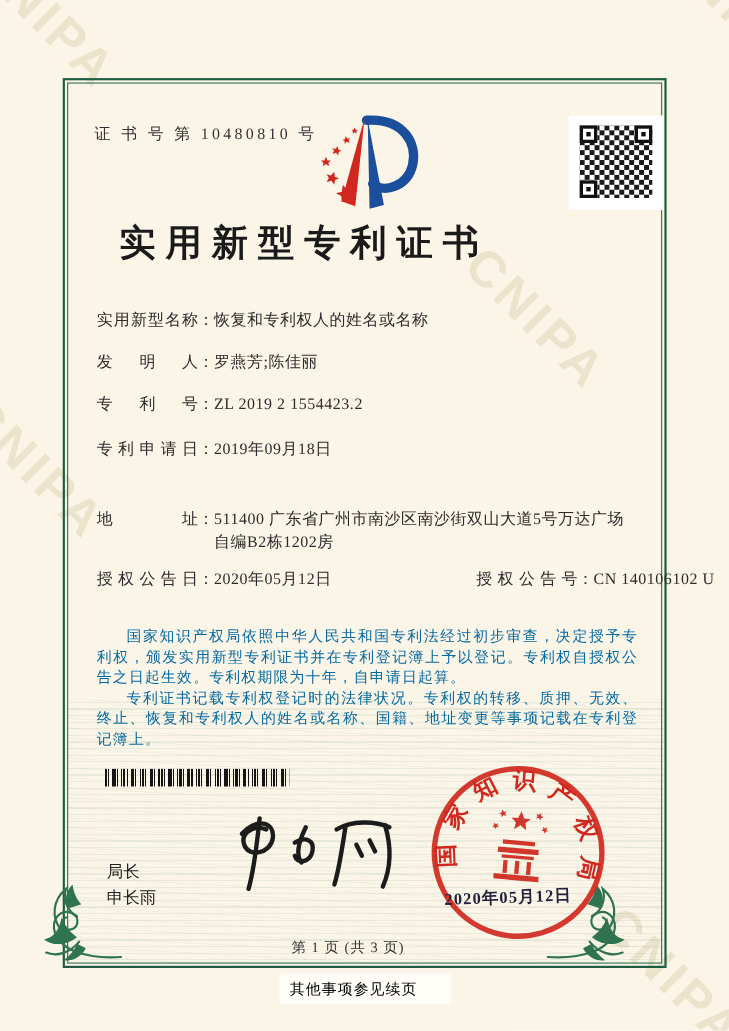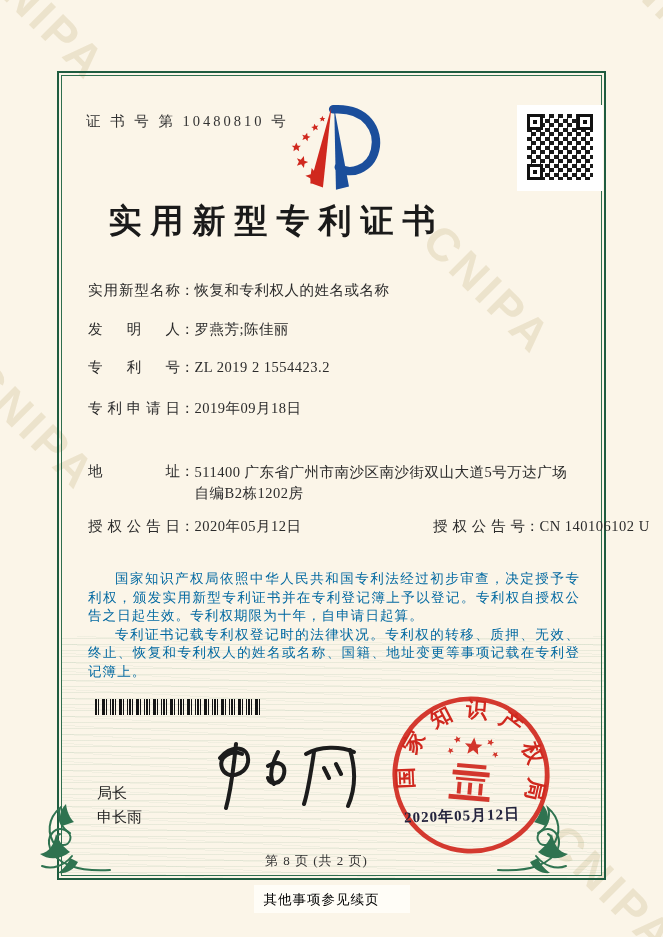--- a/index.html
+++ b/index.html
@@ -211,17 +211,17 @@
         <use href="#star" transform="translate(68,50) scale(0.38) rotate(-20)"></use>
         <use href="#star" transform="translate(102,50) scale(0.38) rotate(20)"></use>
         <use href="#star" transform="translate(62,62) scale(0.34) rotate(-35)"></use>
         <use href="#star" transform="translate(108,62) scale(0.34) rotate(35)"></use>
         <path d="M70,74 h30 v4 h-30 z M66,81 h38 v5 h-38 z M70,88 h30 v3 h-30 z M72,93 h4 v12 h-4 z M83,93 h4 v12 h-4 z M94,93 h4 v12 h-4 z M64,106 h42 v5 h-42 z"></path>
       </g>
     </g>
   </svg>
   <div class="seal-date">2020年05月12日</div>
 
-  <div class="page-ind">第 8 页 (共 2 页)</div>
+  <div class="page-ind">第 1 页 (共 3 页)</div>
   <div class="foot-patch"></div>
   <div class="foot-note">其他事项参见续页</div>
 
 </div>
 
 </body></html>

